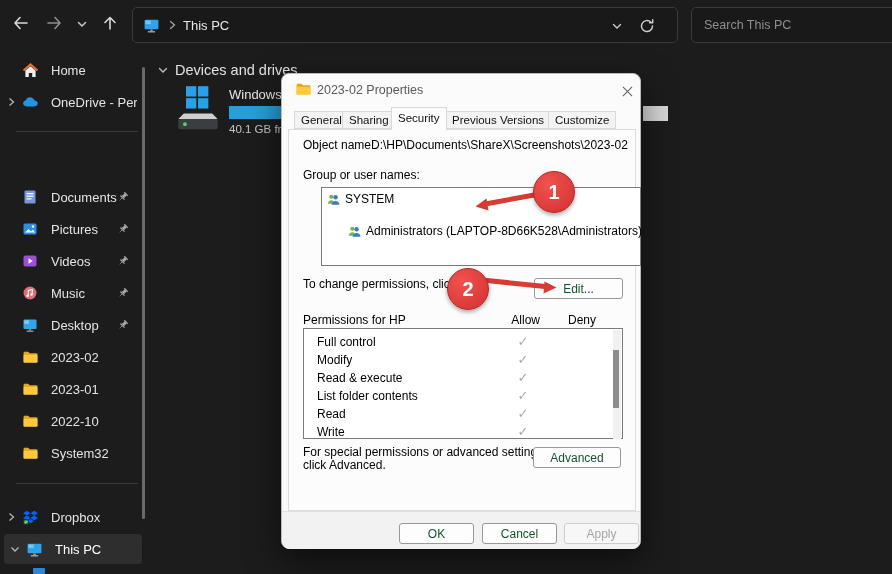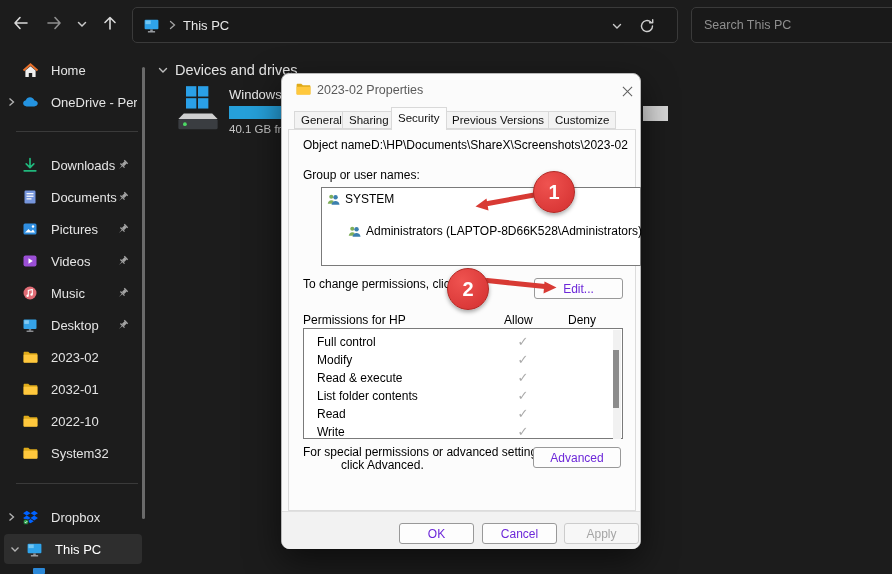--- a/index.html
+++ b/index.html
@@ -47,21 +47,21 @@
   .lbl{position:absolute;font-size:12px;color:#000;white-space:nowrap;z-index:2;}
   .listbox{position:absolute;left:21px;width:320px;background:#fff;border:1px solid #7a7a7a;z-index:2;}
   .urow{position:absolute;left:1px;width:316px;height:16px;display:flex;align-items:center;padding-left:3px;}
   .urow.sel{background:#d8d8d8;}
   .uicon{width:15px;height:13px;margin-right:4px;flex:none;}
   .uname{font-size:12px;white-space:nowrap;}
   .prow{position:absolute;left:0;width:300px;height:17px;display:flex;align-items:center;}
   .plabel{padding-left:13px;font-size:12px;white-space:nowrap;}
   .pcheck{position:absolute;width:36px;text-align:center;color:#a9a9a9;font-size:13px;}
   .btn{position:absolute;background:#fdfdfd;border:1px solid #999;border-radius:3px;font-size:12px;
-       color:#6d28d9;text-align:center;z-index:5;display:flex;align-items:center;justify-content:center;
+       color:#14532d;text-align:center;z-index:5;display:flex;align-items:center;justify-content:center;
        font-family:"Liberation Sans",sans-serif;}
   .btn.disabled{color:#a5a5a5;border-color:#cccccc;background:#f7f7f7;}
   .dlg-footer{position:absolute;left:0;top:437px;width:358px;height:38px;background:#f2f2f2;
               border-top:1px solid #e0e0e0;border-radius:0 0 8px 8px;}
   .vscroll{position:absolute;right:1px;top:1px;width:8px;height:109px;background:#f1f1f1;}
   .vthumb{position:absolute;right:2px;top:20px;width:6px;height:58px;background:#8c8c8c;}
 
   
   .anno-circle{position:absolute;width:42px;height:42px;border-radius:50%;z-index:60;
                background:radial-gradient(circle at 35% 30%, #ef5350, #d32f2f);
@@ -158,39 +158,20 @@
       <span class="siicon">
         <svg width="18" height="18" viewBox="0 0 16 16">
             <path fill="#2493e0" d="M12.9 11.9H4.1C2.4 11.9 1 10.7 1 9.2c0-1.3 1-2.4 2.4-2.7C3.9 4.9 5.4 3.8 7.1 3.8c1.9 0 3.5 1.2 4 2.9 1.6.1 2.9 1.2 2.9 2.7 0 1.4-1.2 2.5-3.1 2.5z"></path>
           </svg>
       </span>
       <span class="silabel">OneDrive - Personal</span>
     </div>
 
     <div class="sdivider" style="top:81px;"></div>
 
-    <div class="srow" style="top:100px;">
-      <span class="sichev"></span>
-      <span class="siicon">
-        <svg width="16" height="16" viewBox="0 0 16 16" fill="none" stroke="#20b77c" stroke-width="1.7" stroke-linecap="round" stroke-linejoin="round">
-            <path d="M8 1.5v8.5M4.2 6.8 8 10.6l3.8-3.8M2.2 13.8h11.6"></path>
-          </svg>
-      </span>
-      <span class="silabel">Downloads</span>
-      <span class="sipin">
-        <svg width="13" height="13" viewBox="0 0 14 14" fill="#a5a5a5">
-            <g transform="rotate(45 7 7)">
-              <rect x="4.4" y="1" width="5.2" height="1.4"></rect>
-              <rect x="5.4" y="2.2" width="3.2" height="4.2"></rect>
-              <rect x="3.9" y="6.4" width="6.2" height="1.3"></rect>
-              <path d="M6.5 7.7h1L7 12.5Z"></path>
-            </g>
-          </svg>
-      </span>
-    </div>
 
     <div class="srow" style="top:132px;">
       <span class="sichev"></span>
       <span class="siicon">
         <svg width="16" height="16" viewBox="0 0 16 16">
             <rect x="2.5" y="1.5" width="11" height="13" rx="1.2" fill="#7696dd"></rect>
             <rect x="4.5" y="4" width="7" height="1.3" fill="#fff" opacity=".92"></rect>
             <rect x="4.5" y="6.6" width="7" height="1.3" fill="#fff" opacity=".92"></rect>
             <rect x="4.5" y="9.2" width="5" height="1.3" fill="#fff" opacity=".92"></rect>
           </svg>
@@ -309,21 +290,21 @@
     </div>
 
     <div class="srow" style="top:324px;">
       <span class="sichev"></span>
       <span class="siicon">
         <svg width="17" height="17" viewBox="0 0 16 16">
             <path fill="#deaa1a" d="M1.5 3.5c0-.6.4-1 1-1h3.4l1.5 1.6h6.1c.6 0 1 .4 1 1v7.4H1.5Z"></path>
             <path fill="#ffc83d" d="M1.5 5.4h13V12c0 .6-.4 1-1 1h-11c-.6 0-1-.4-1-1Z"></path>
           </svg>
       </span>
-      <span class="silabel">2032-01</span>
+      <span class="silabel">2023-01</span>
     </div>
 
     <div class="srow" style="top:356px;">
       <span class="sichev"></span>
       <span class="siicon">
         <svg width="17" height="17" viewBox="0 0 16 16">
             <path fill="#deaa1a" d="M1.5 3.5c0-.6.4-1 1-1h3.4l1.5 1.6h6.1c.6 0 1 .4 1 1v7.4H1.5Z"></path>
             <path fill="#ffc83d" d="M1.5 5.4h13V12c0 .6-.4 1-1 1h-11c-.6 0-1-.4-1-1Z"></path>
           </svg>
       </span>
@@ -463,21 +444,21 @@
         <span class="uname">Administrators (LAPTOP-8D66K528\Administrators)</span>
       </div>
     </div>
 
     <span class="lbl" style="left:21px;top:203px;max-width:230px;overflow:hidden;">To change permissions, click Edit.</span>
     <div class="btn" style="left:252px;top:204px;width:89px;height:21px;">
       <span>Edit...</span>
     </div>
 
     <span class="lbl" style="left:21px;top:239px;">Permissions for HP</span>
-    <span class="lbl" style="left:222px;top:239px;width:36px;text-align:left;">Allow</span>
+    <span class="lbl" style="left:222px;top:239px;width:36px;text-align:right;">Allow</span>
     <span class="lbl" style="left:282px;top:239px;width:36px;text-align:center;">Deny</span>
 
     <div class="listbox" style="top:254px;height:111px;">
       <div class="prow" style="top:4px;">
         <span class="plabel">Full control</span>
         <span class="pcheck" style="left:201px;">✓</span>
       </div>
       <div class="prow" style="top:22px;">
         <span class="plabel">Modify</span>
         <span class="pcheck" style="left:201px;">✓</span>
@@ -497,21 +478,21 @@
       <div class="prow" style="top:94px;">
         <span class="plabel">Write</span>
         <span class="pcheck" style="left:201px;">✓</span>
       </div>
       <div class="vscroll">
           <div class="vthumb"></div>
         </div>
     </div>
 
     <span class="lbl" style="left:21px;top:371px;">For special permissions or advanced settings,</span>
-    <span class="lbl" style="left:21px;top:384px;margin-left:38px;">click Advanced.</span>
+    <span class="lbl" style="left:21px;top:384px;">click Advanced.</span>
     <div class="btn" style="left:251px;top:373px;width:88px;height:21px;">
       <span>Advanced</span>
     </div>
 
     <div class="dlg-footer"></div>
     <div class="btn" style="left:117px;top:449px;width:75px;height:21px;">
       <span>OK</span>
     </div>
     <div class="btn" style="left:200px;top:449px;width:75px;height:21px;">
       <span>Cancel</span>

